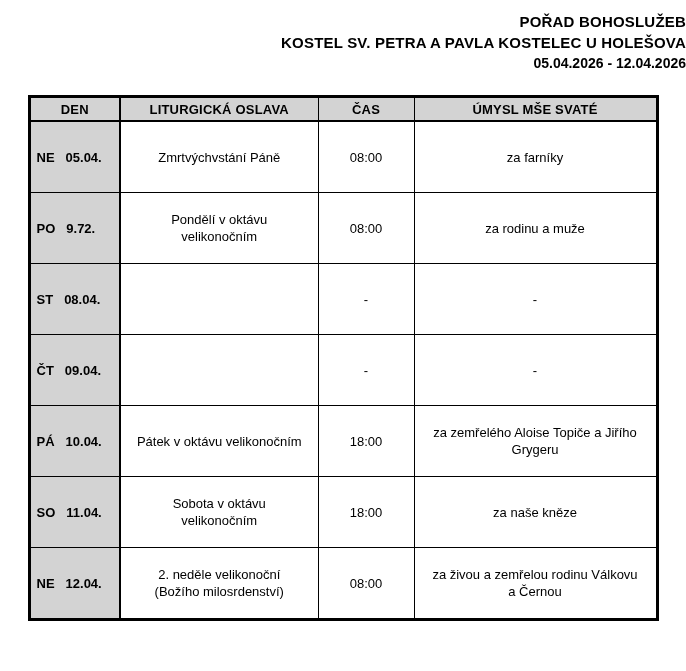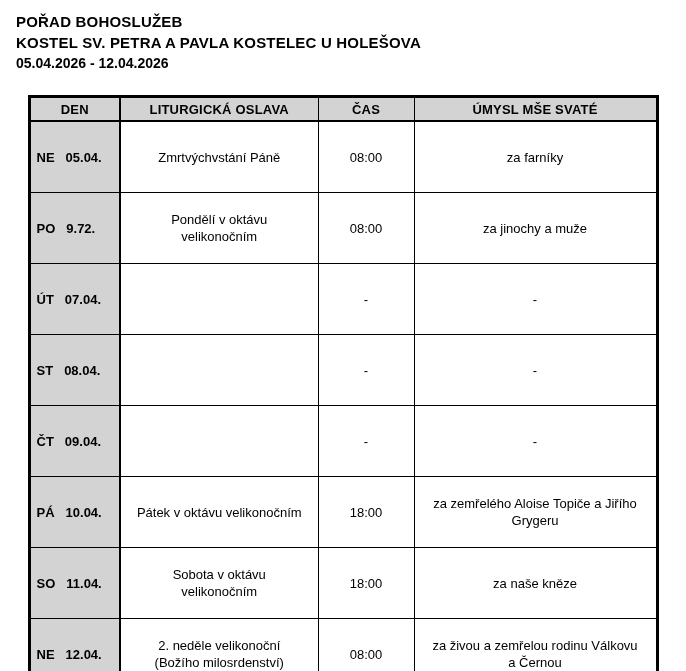--- a/index.html
+++ b/index.html
@@ -10,23 +10,22 @@
   .page {
     width: 686px;
     height: 671px;
     background: #ffffff;
     font-family: "Liberation Sans", sans-serif;
     color: #000000;
     box-sizing: border-box;
     overflow: hidden;
   }
   .doc-header {
-    text-align: left;
+    text-align: right;
     padding-top: 11px;
-    margin-left: 16px;
   }
   .doc-title {
     font-size: 15px;
     font-weight: bold;
     line-height: 21px;
     letter-spacing: 0.2px;
   }
   .doc-daterange {
     font-size: 14px;
     font-weight: bold;
@@ -120,32 +119,21 @@
       </tr>
       <tr>
         <td class="day-cell">
           <span class="day-wrap">
             <span>PO</span>
             <span>9.72.</span>
           </span>
         </td>
         <td>Pondělí v oktávu velikonočním</td>
         <td>08:00</td>
-        <td>za jinochy a muže</td>
-      </tr>
-      <tr>
-        <td class="day-cell">
-          <span class="day-wrap">
-            <span>ÚT</span>
-            <span>07.04.</span>
-          </span>
-        </td>
-        <td></td>
-        <td>-</td>
-        <td>-</td>
+        <td>za rodinu a muže</td>
       </tr>
       <tr>
         <td class="day-cell">
           <span class="day-wrap">
             <span>ST</span>
             <span>08.04.</span>
           </span>
         </td>
         <td></td>
         <td>-</td>

